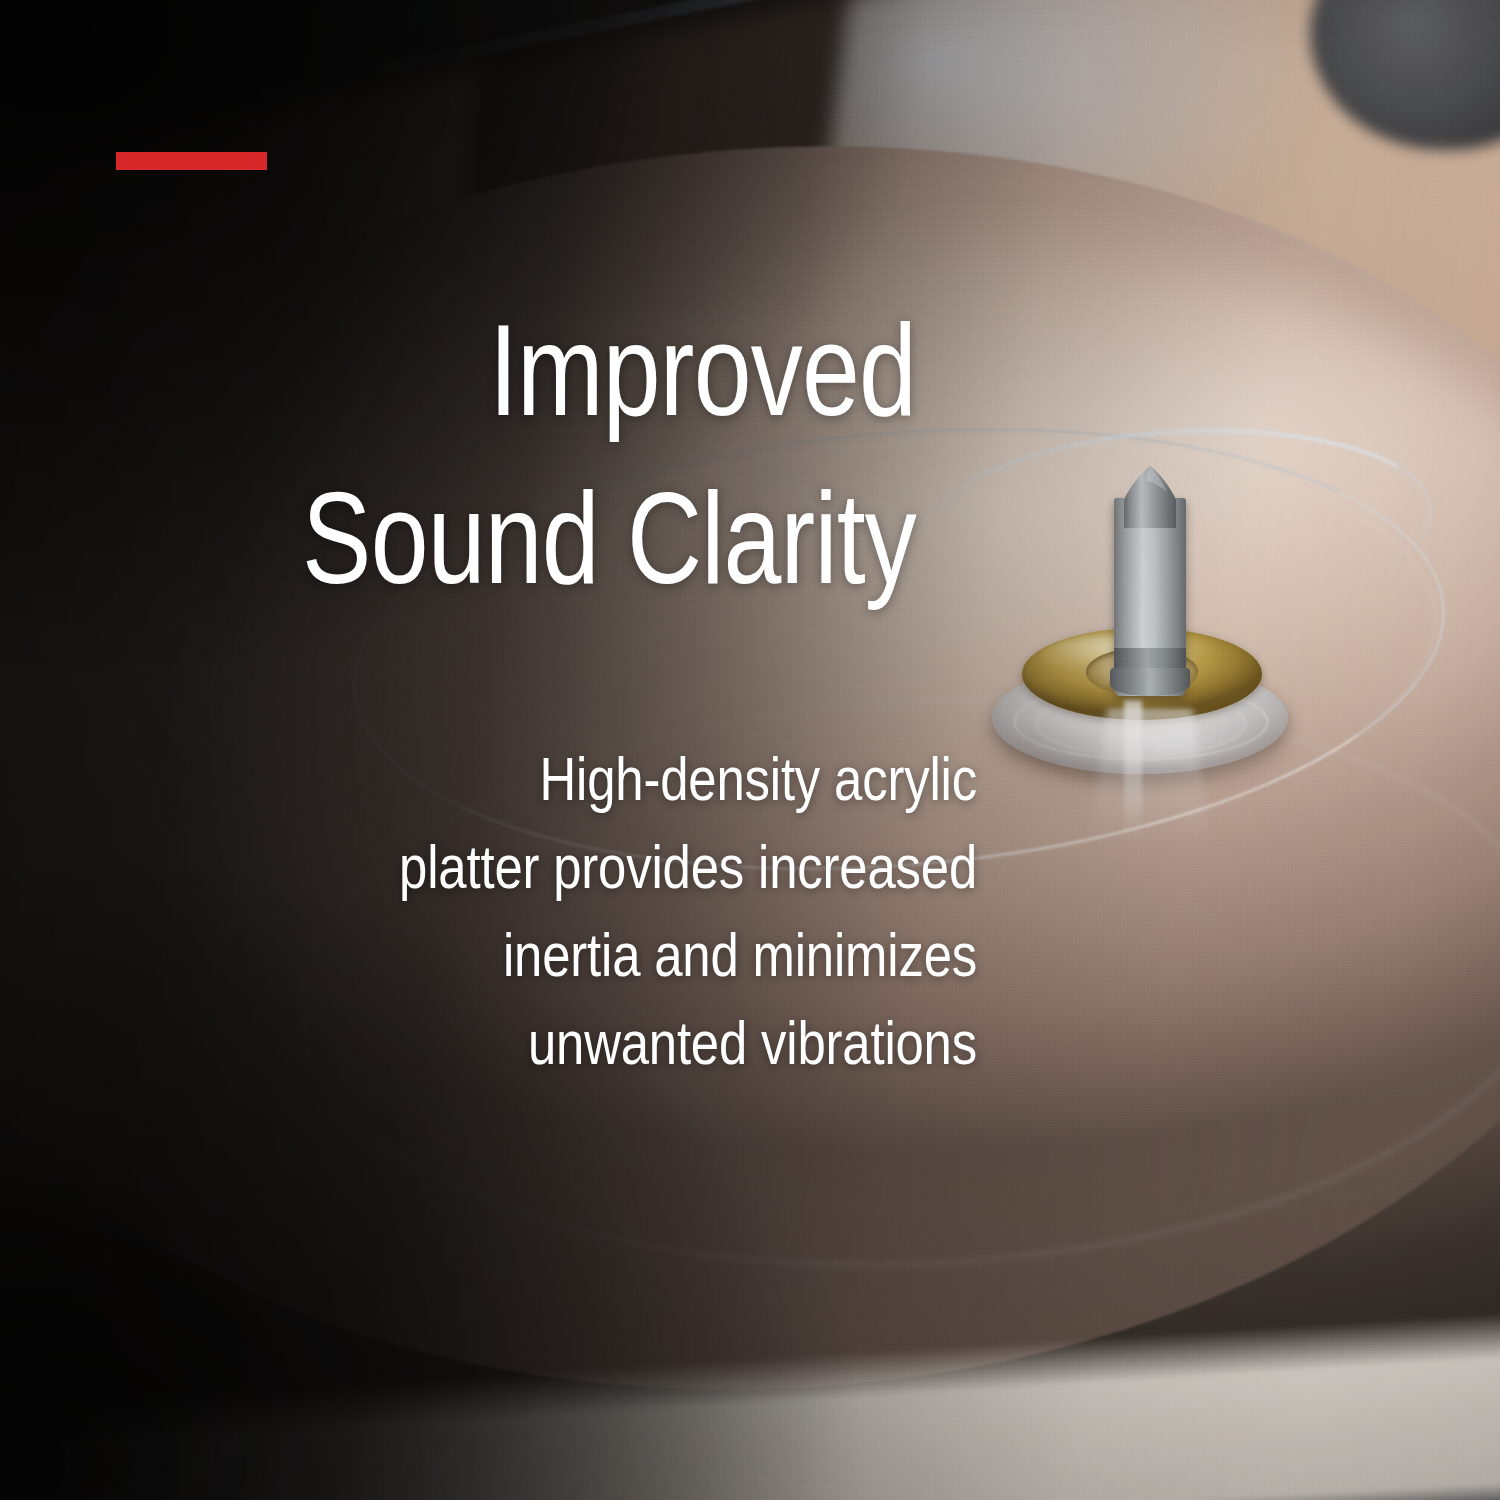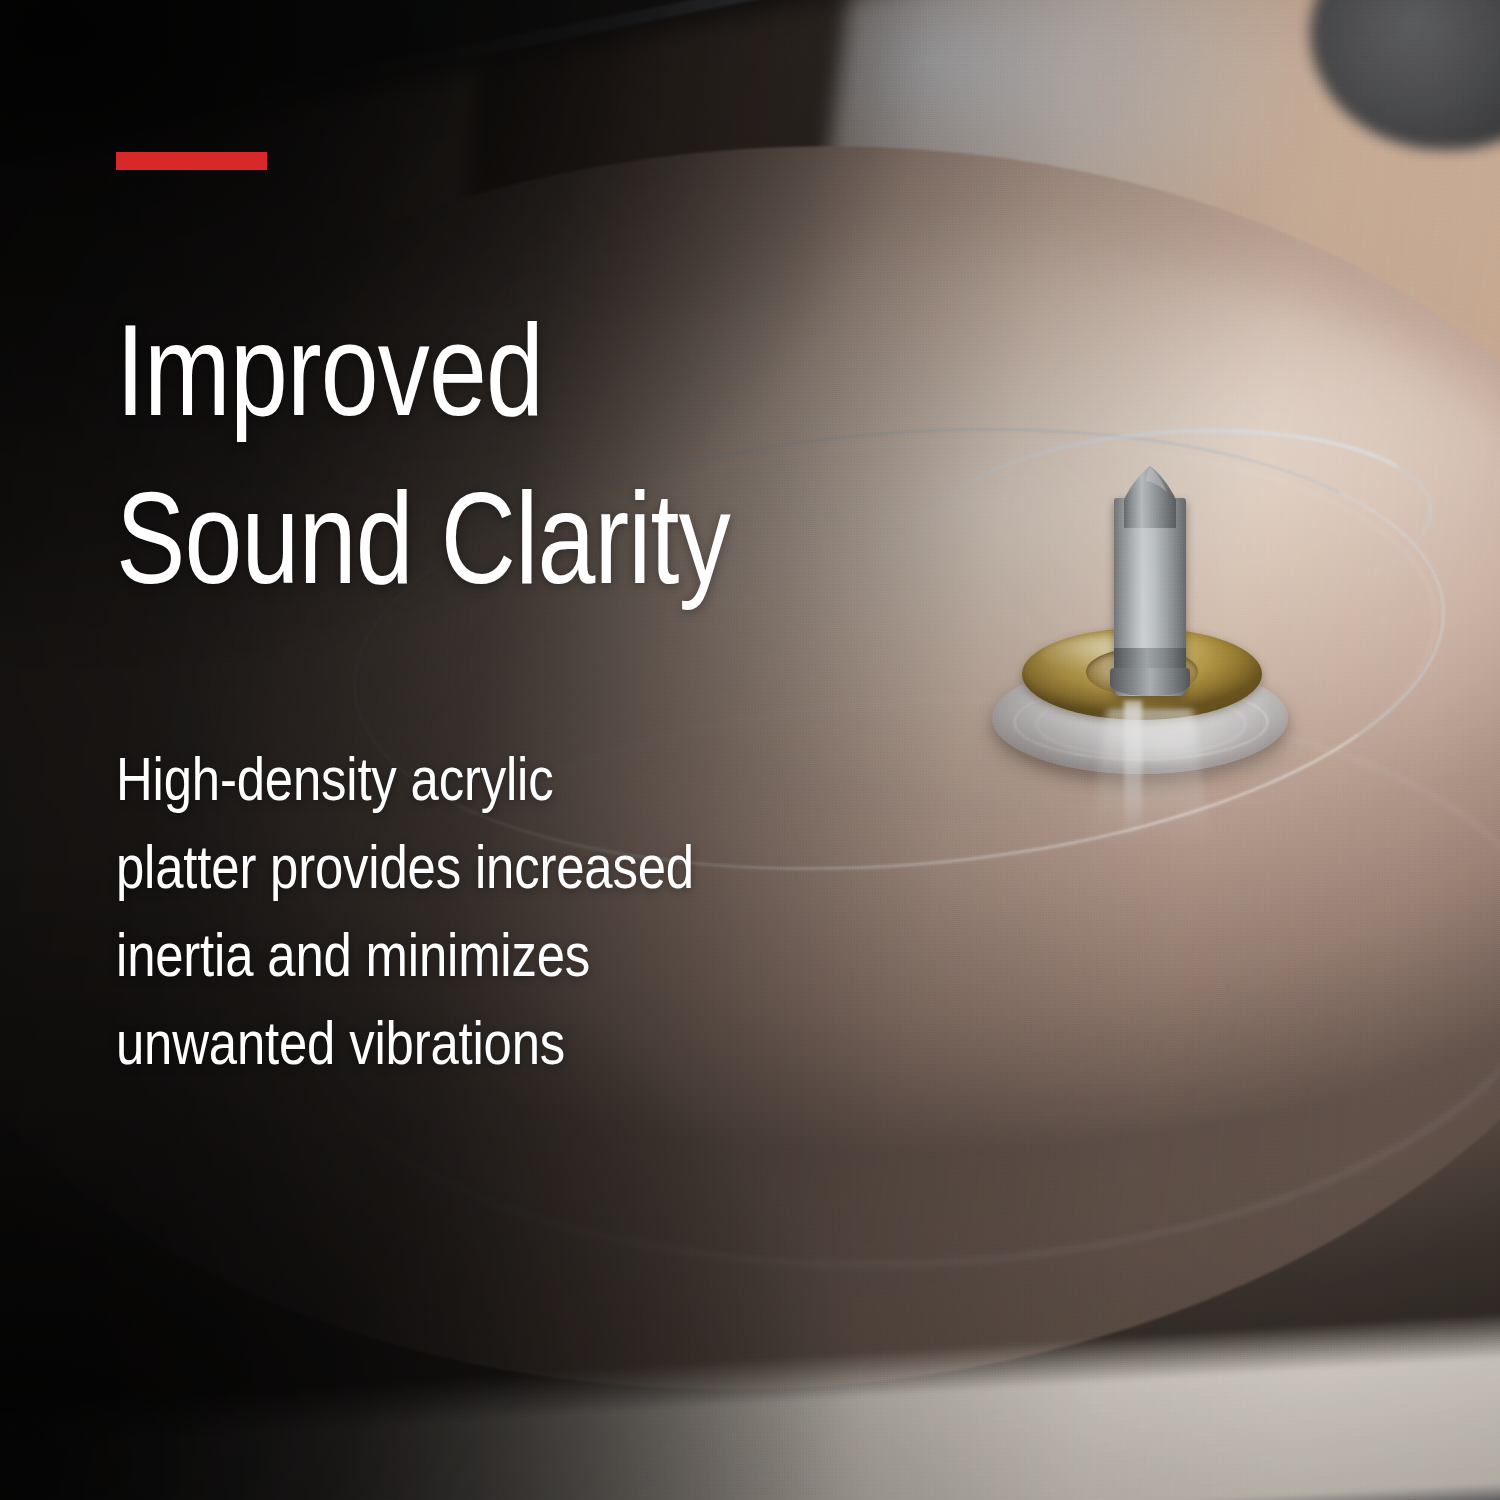--- a/index.html
+++ b/index.html
@@ -420,21 +420,21 @@
       repeating-linear-gradient(0deg, rgba(255,255,255,0.9) 0 1px, rgba(0,0,0,0) 1px 2px),
       repeating-linear-gradient(90deg, rgba(255,255,255,0.7) 0 1px, rgba(0,0,0,0) 1px 3px);
     mix-blend-mode: overlay;
   }
 
   
 
   .content {
     position: absolute;
     left: 0; top: 0;
-    width: 1500px; height: 1500px;
+    width: 1500px; height: 1500px; text-align: right;
   }
 
   .accent-bar {
     position: absolute;
     left: 116px;
     top: 152px;
     width: 151px;
     height: 18px;
     background: #d9282a;
   }

